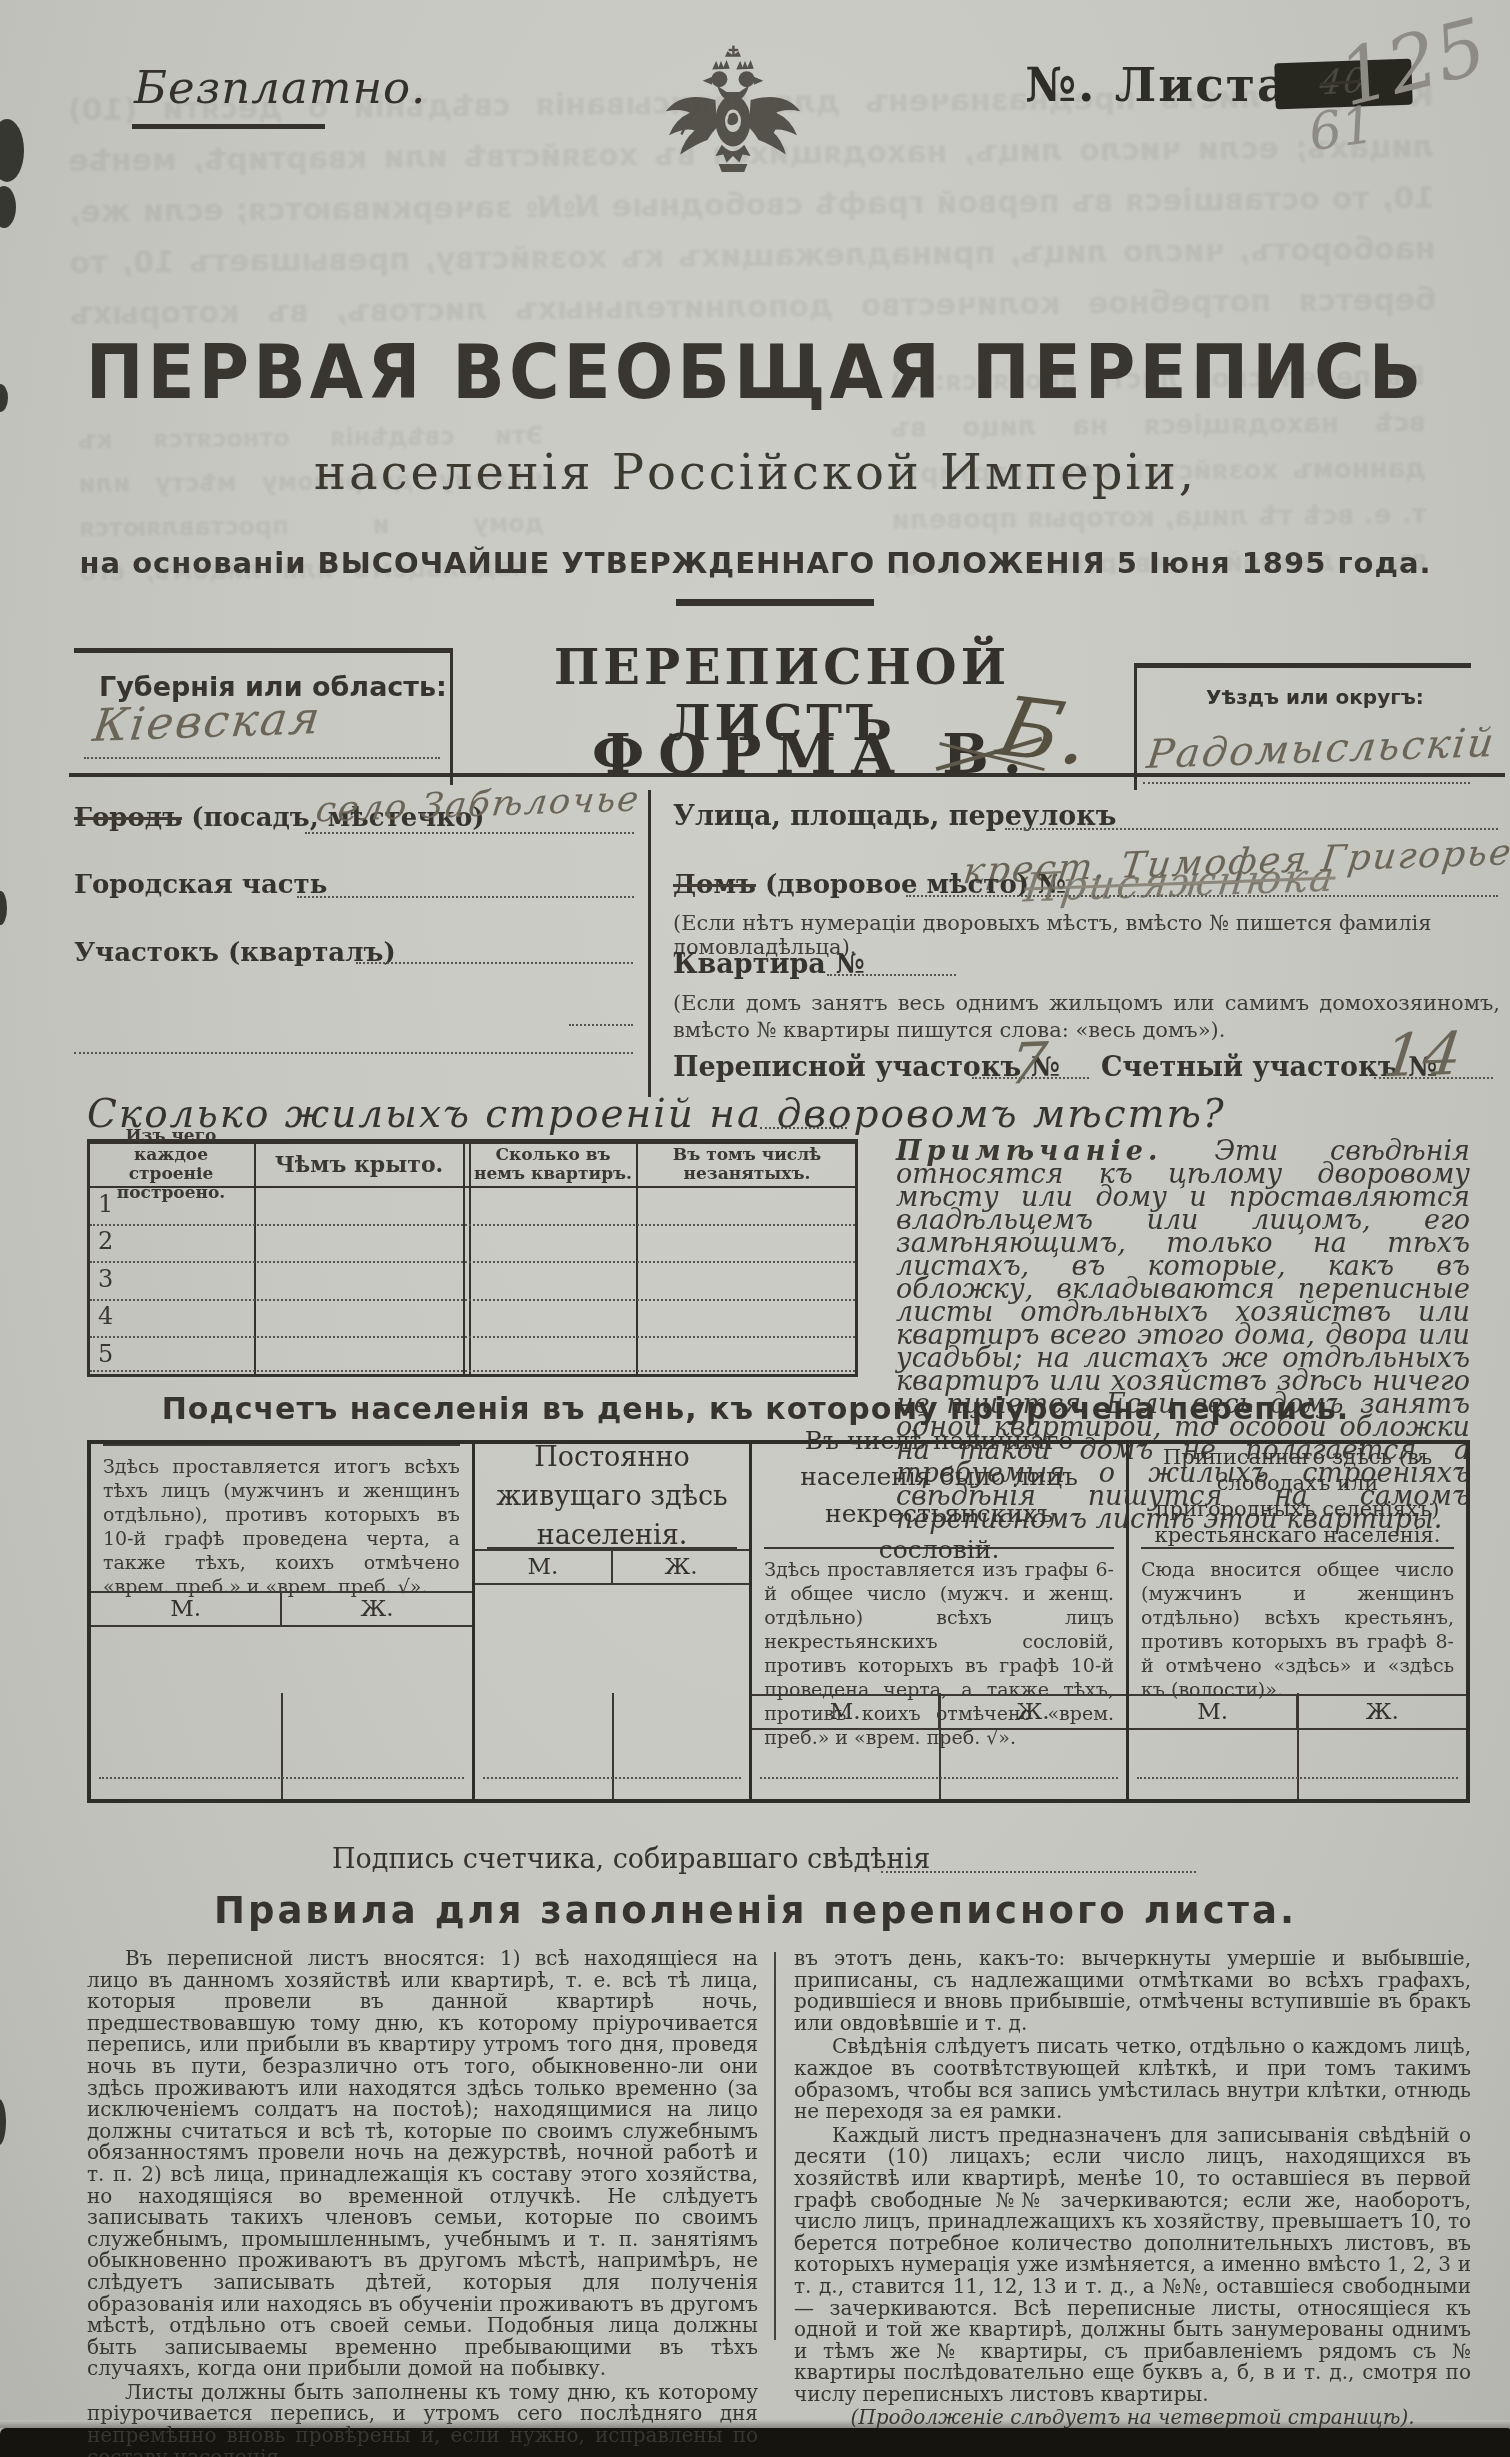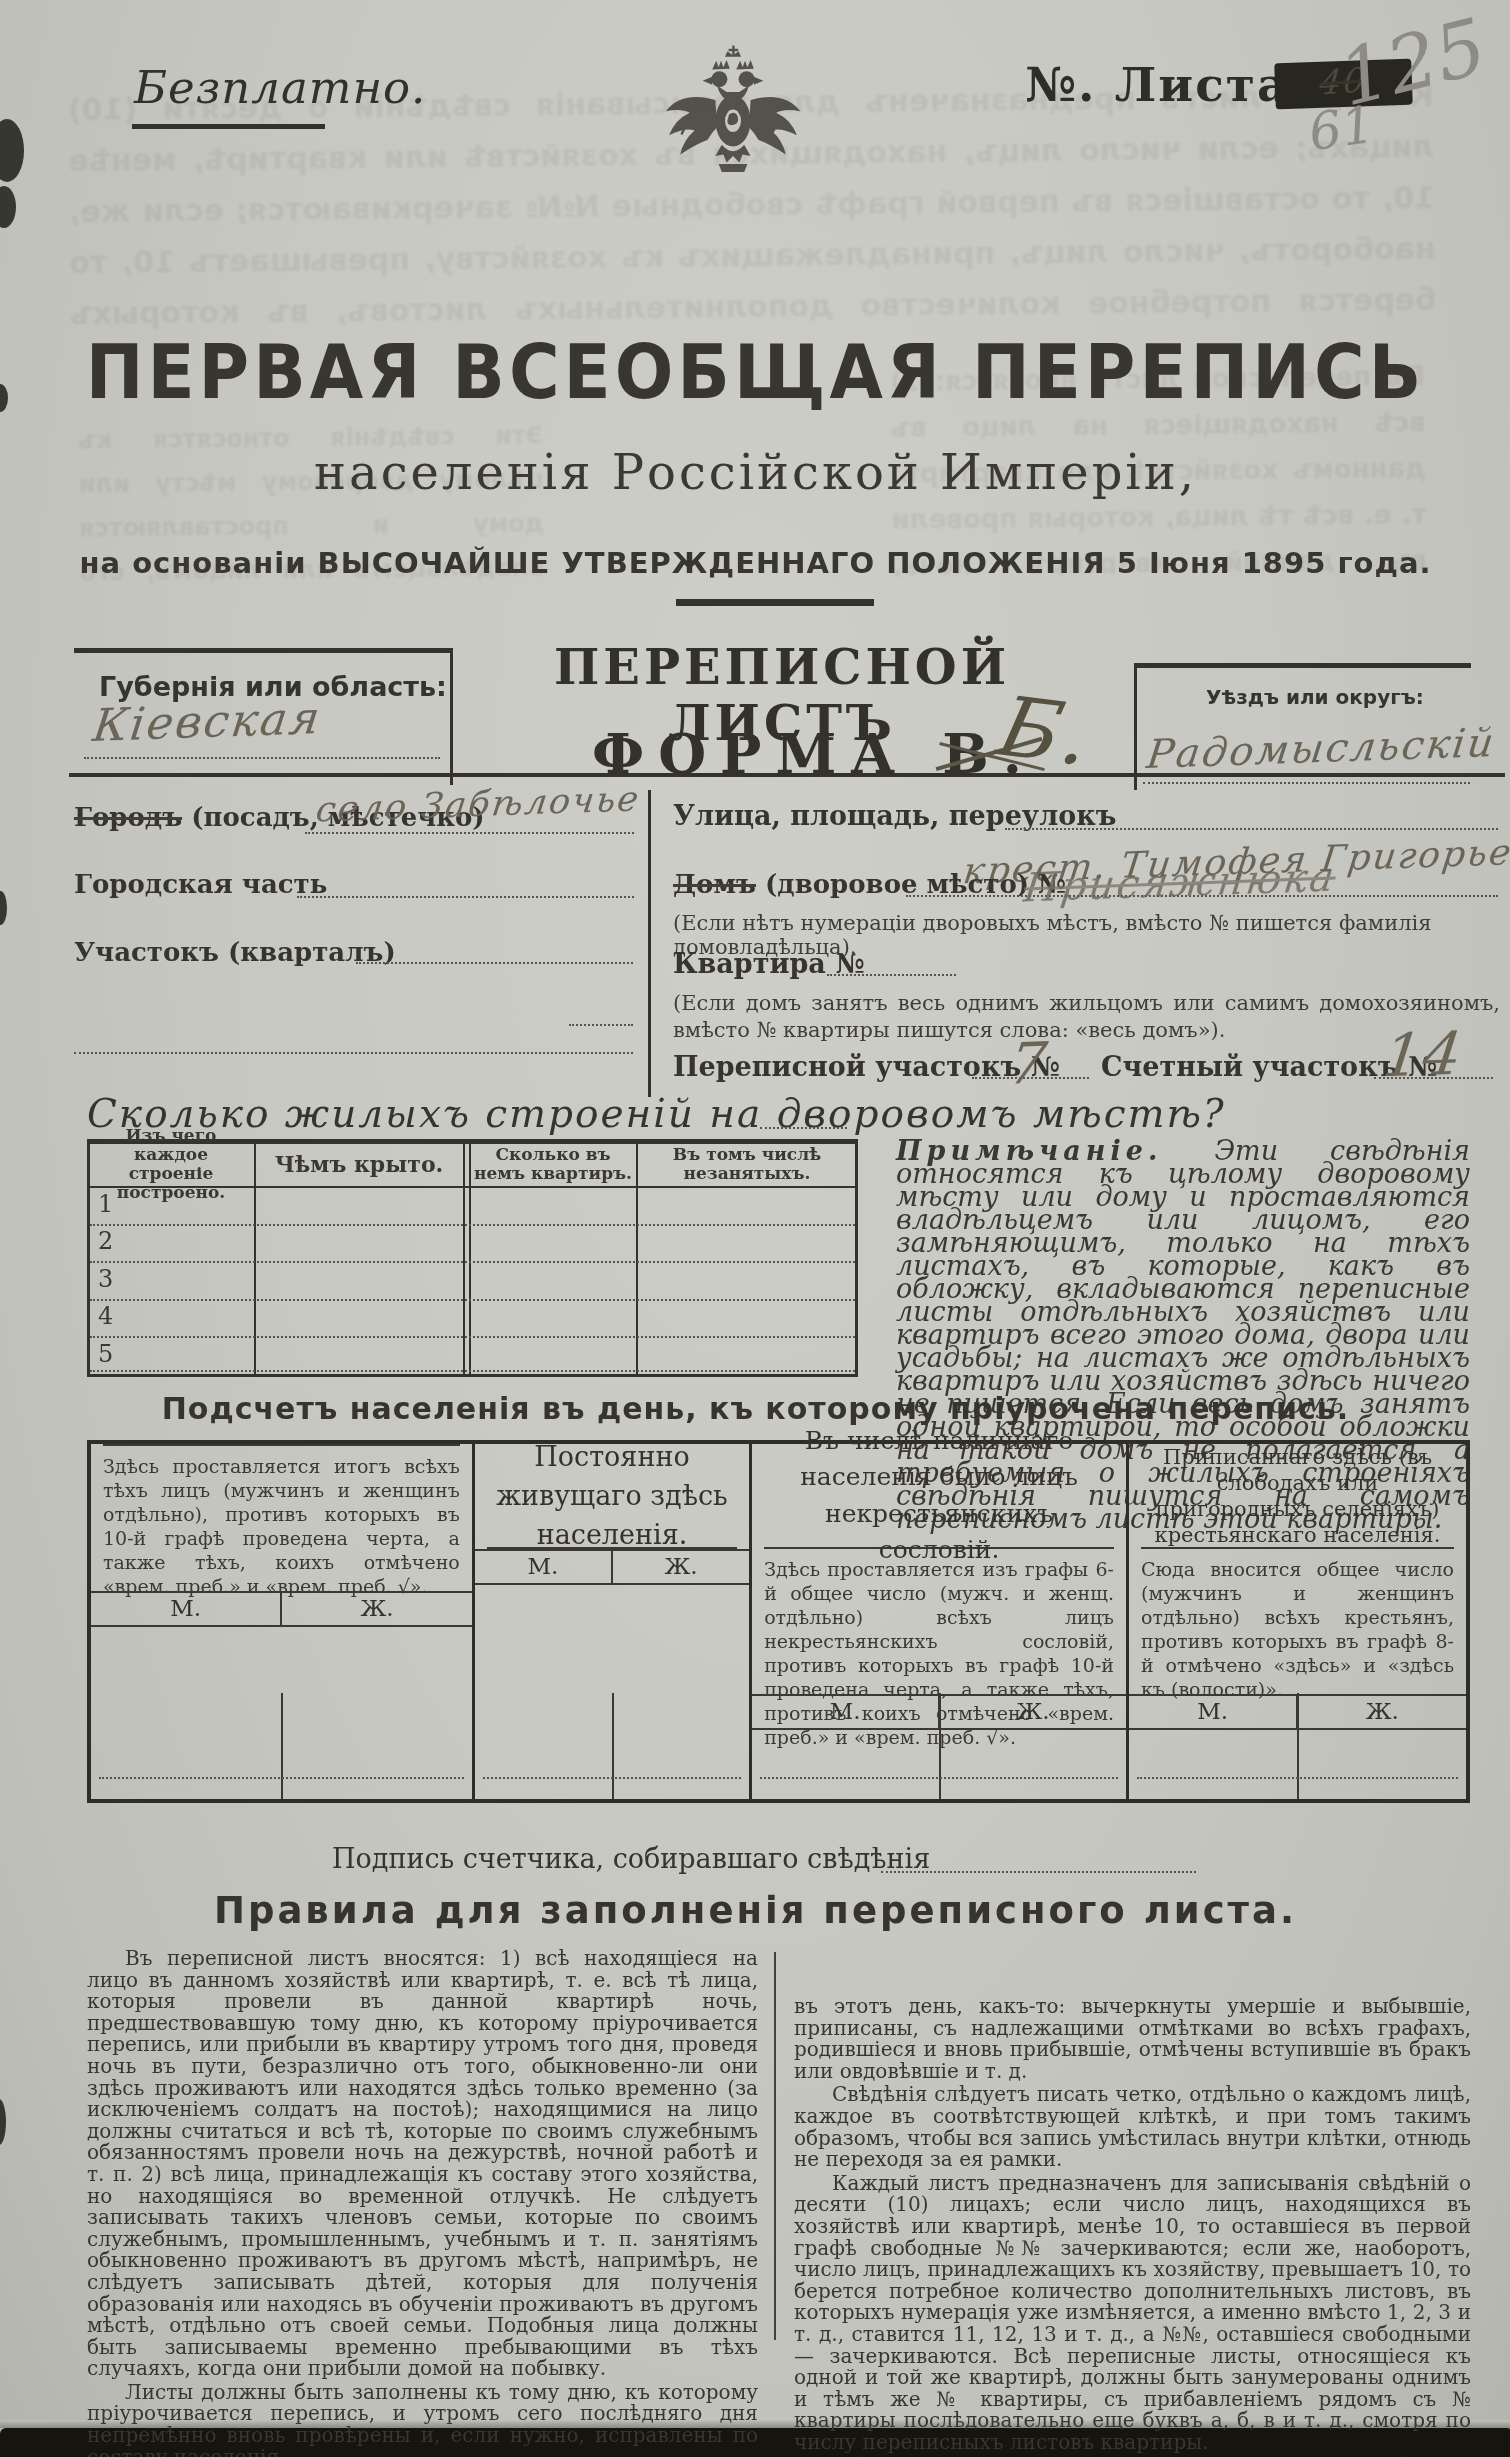--- a/index.html
+++ b/index.html
@@ -257,20 +257,20 @@
   <div class="abs dotline" style="left:881px;top:1871px;width:315px;"></div>
 
   <div class="abs sans b center" style="left:0;top:1889px;width:1511px;font-size:37px;letter-spacing:3px;color:#36342c;">Правила для заполненія переписного листа.</div>
   <div class="abs" style="left:774px;top:1952px;width:2px;height:388px;background:#45423a;"></div>
 
   <div class="abs" style="left:87px;top:1948px;width:671px;">
     <p class="rules-p">Въ переписной листъ вносятся: 1) всѣ находящіеся на лицо въ данномъ хозяйствѣ или квартирѣ, т. е. всѣ тѣ лица, которыя провели въ данной квартирѣ ночь, предшествовавшую тому дню, къ которому пріурочивается перепись, или прибыли въ квартиру утромъ того дня, проведя ночь въ пути, безразлично отъ того, обыкновенно-ли они здѣсь проживаютъ или находятся здѣсь только временно (за исключеніемъ солдатъ на постоѣ); находящимися на лицо должны считаться и всѣ тѣ, которые по своимъ служебнымъ обязанностямъ провели ночь на дежурствѣ, ночной работѣ и т. п. 2) всѣ лица, принадлежащія къ составу этого хозяйства, но находящіяся во временной отлучкѣ. Не слѣдуетъ записывать такихъ членовъ семьи, которые по своимъ служебнымъ, промышленнымъ, учебнымъ и т. п. занятіямъ обыкновенно проживаютъ въ другомъ мѣстѣ, напримѣръ, не слѣдуетъ записывать дѣтей, которыя для полученія образованія или находясь въ обученіи проживаютъ въ другомъ мѣстѣ, отдѣльно отъ своей семьи. Подобныя лица должны быть записываемы временно пребывающими въ тѣхъ случаяхъ, когда они прибыли домой на побывку.</p>
     <p class="rules-p">Листы должны быть заполнены къ тому дню, къ которому пріурочивается перепись, и утромъ сего послѣдняго дня непремѣнно вновь провѣрены и, если нужно, исправлены по составу населенія</p>
   </div>
   <div class="abs" style="left:794px;top:1948px;width:677px;">
-    <p class="rules-p" style="text-indent:0;margin-top:48px;">въ этотъ день, какъ-то: вычеркнуты умершіе и выбывшіе, приписаны, съ надлежащими отмѣтками во всѣхъ графахъ, родившіеся и вновь прибывшіе, отмѣчены вступившіе въ бракъ или овдовѣвшіе и т. д.</p>
+    <p class="rules-p" style="text-indent:0;">въ этотъ день, какъ-то: вычеркнуты умершіе и выбывшіе, приписаны, съ надлежащими отмѣтками во всѣхъ графахъ, родившіеся и вновь прибывшіе, отмѣчены вступившіе въ бракъ или овдовѣвшіе и т. д.</p>
     <p class="rules-p">Свѣдѣнія слѣдуетъ писать четко, отдѣльно о каждомъ лицѣ, каждое въ соотвѣтствующей клѣткѣ, и при томъ такимъ образомъ, чтобы вся запись умѣстилась внутри клѣтки, отнюдь не переходя за ея рамки.</p>
     <p class="rules-p">Каждый листъ предназначенъ для записыванія свѣдѣній о десяти (10) лицахъ; если число лицъ, находящихся въ хозяйствѣ или квартирѣ, менѣе 10, то оставшіеся въ первой графѣ свободные №№ зачеркиваются; если же, наоборотъ, число лицъ, принадлежащихъ къ хозяйству, превышаетъ 10, то берется потребное количество дополнительныхъ листовъ, въ которыхъ нумерація уже измѣняется, а именно вмѣсто 1, 2, 3 и т. д., ставится 11, 12, 13 и т. д., а №№, оставшіеся свободными — зачеркиваются. Всѣ переписные листы, относящіеся къ одной и той же квартирѣ, должны быть занумерованы однимъ и тѣмъ же № квартиры, съ прибавленіемъ рядомъ съ № квартиры послѣдовательно еще буквъ а, б, в и т. д., смотря по числу переписныхъ листовъ квартиры.</p>
     <p class="rules-p" style="text-indent:0;text-align:center;font-style:italic;">(Продолженіе слѣдуетъ на четвертой страницѣ).</p>
   </div>
 
 </div>
 
 
 </body></html>

